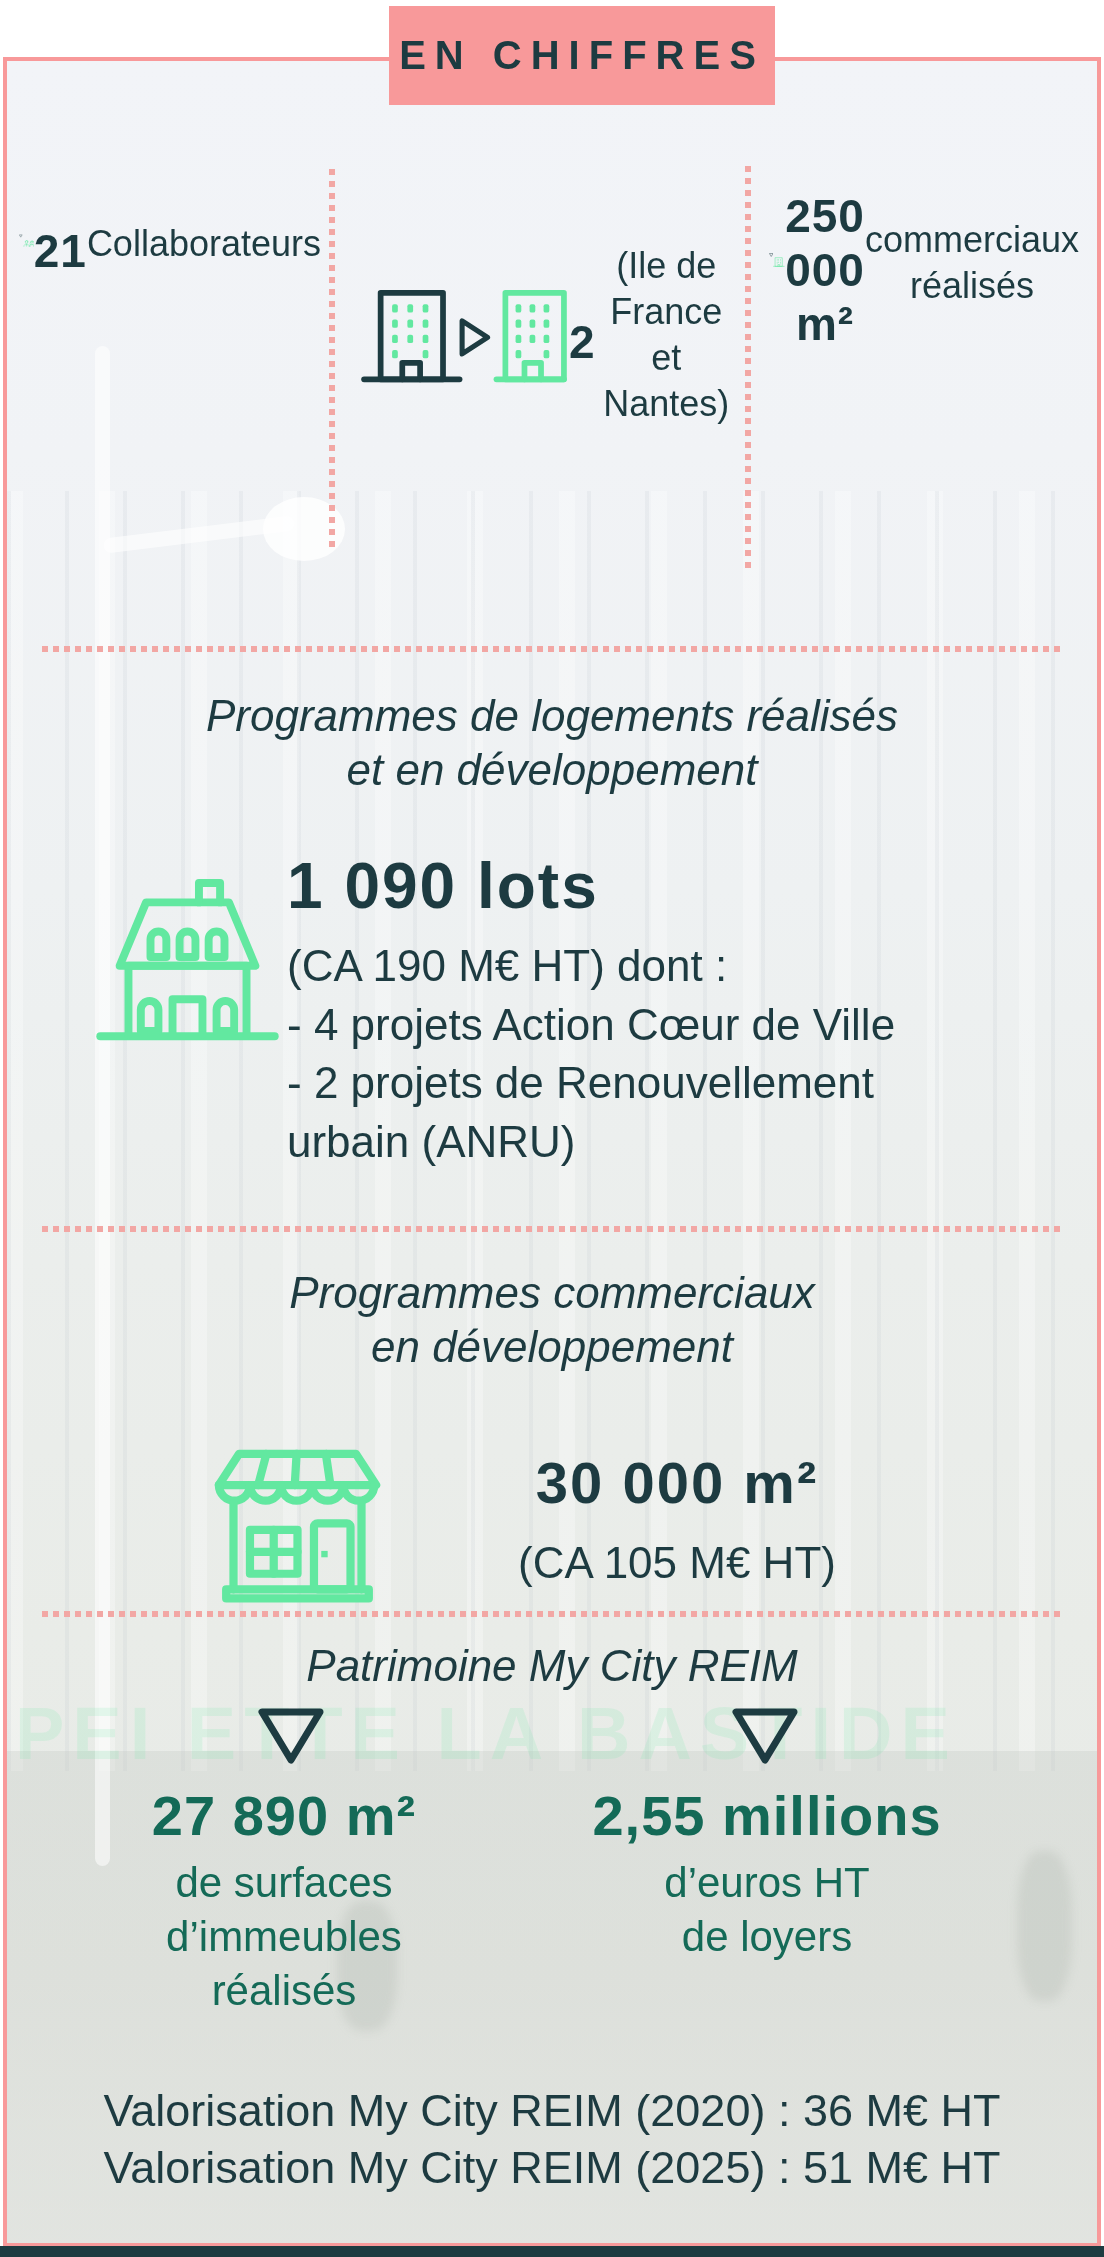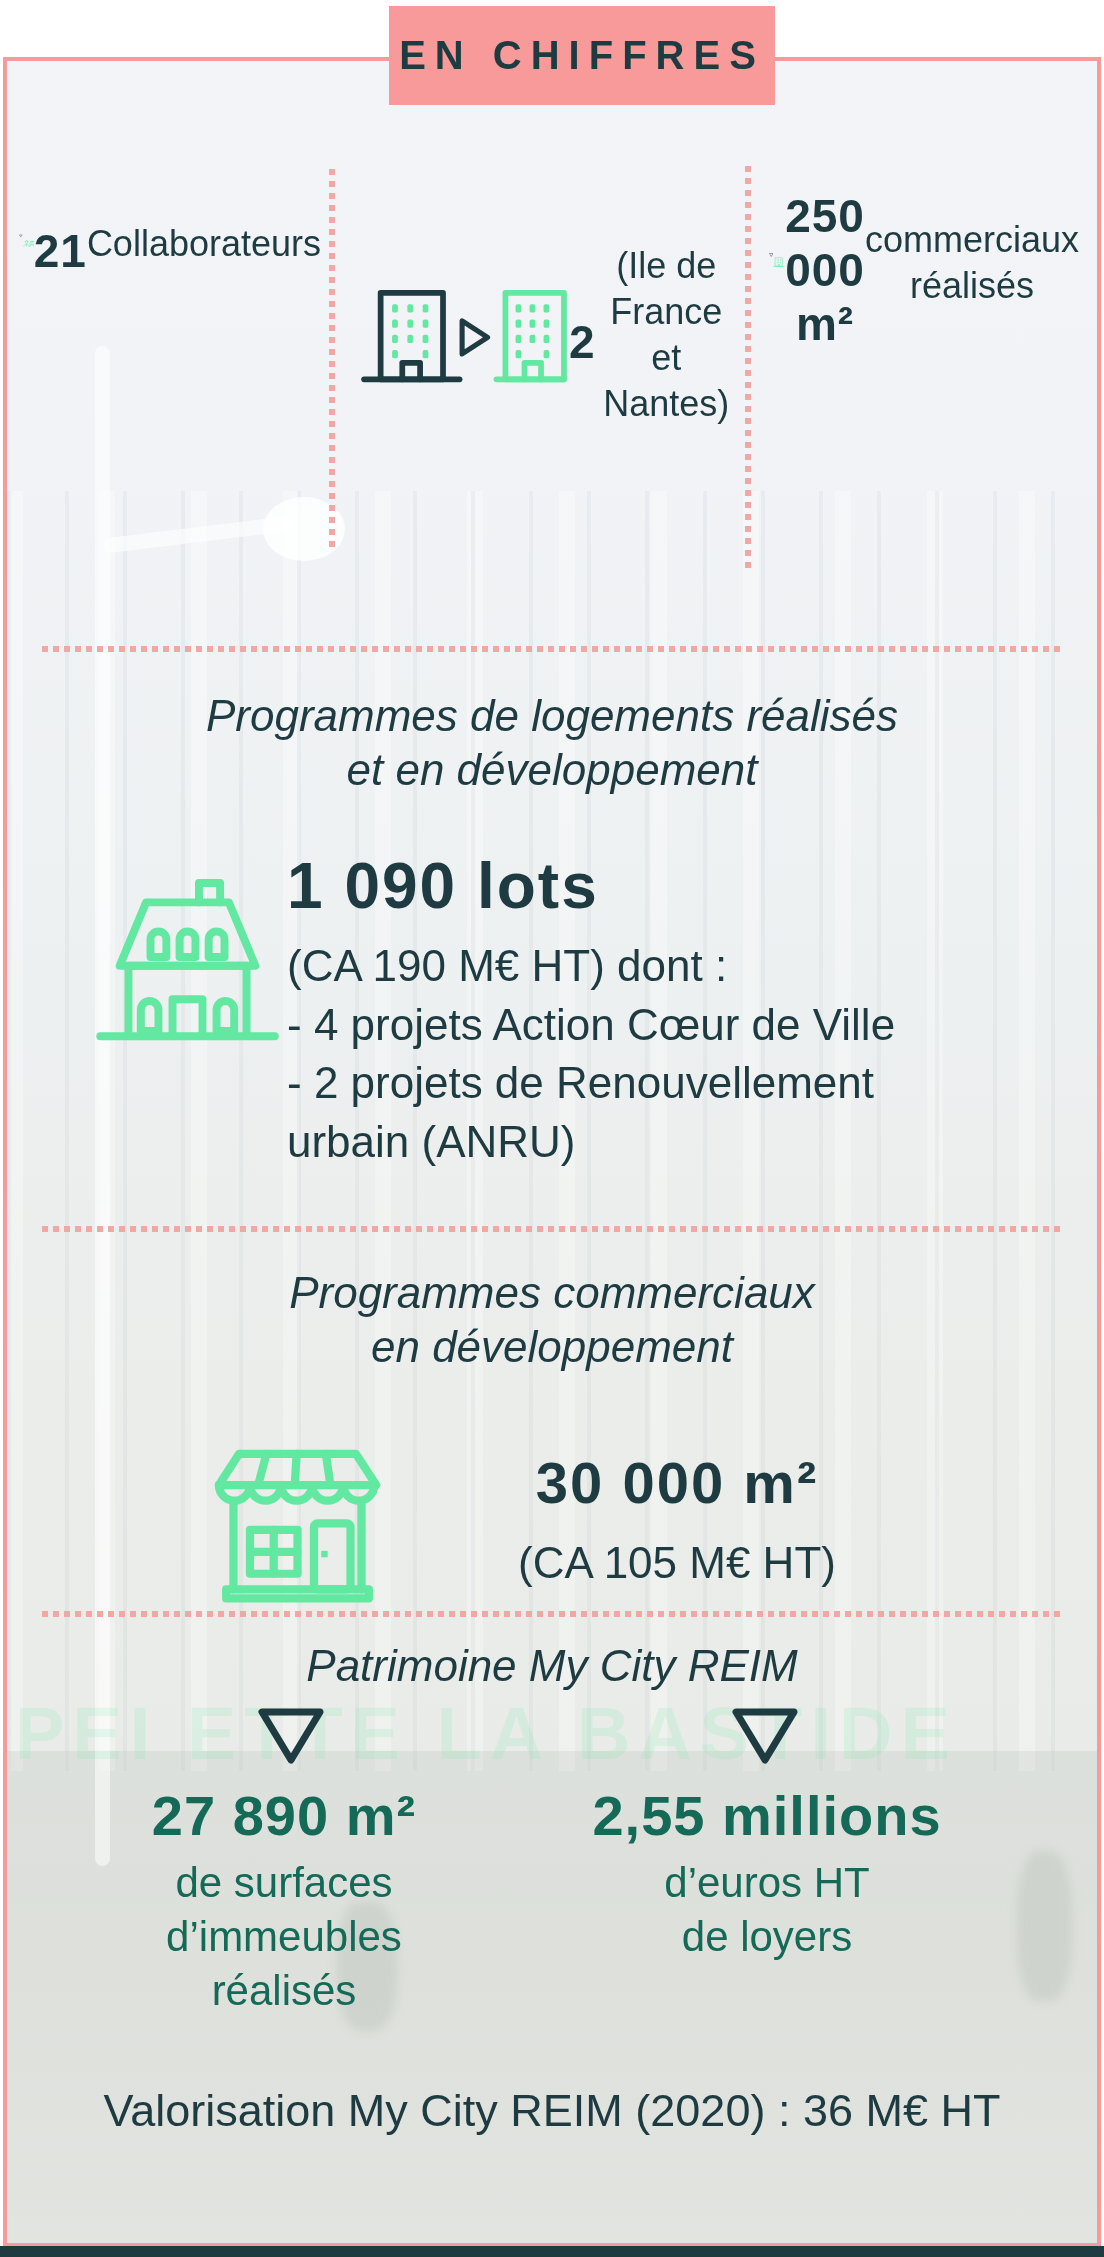--- a/index.html
+++ b/index.html
@@ -278,20 +278,21 @@
     <div class="pat-col" style="left:515px;top:1722px;width:490px;">
       <div class="pat-value">2,55 millions</div>
       <div class="pat-label">
         <div>d’euros HT</div>
         <div>de loyers</div>
       </div>
     </div>
 
     <div class="valuations">
       <div>Valorisation My City REIM (2020) : 36 M€ HT</div>
+      <div>Valorisation My City REIM (2025) : 51 M€ HT</div>
     </div>
 
   </div>
 
   <div class="title-tag">
     <span>EN CHIFFRES</span>
   </div>
 
   <div class="bottom-bar"></div>
 </div>

